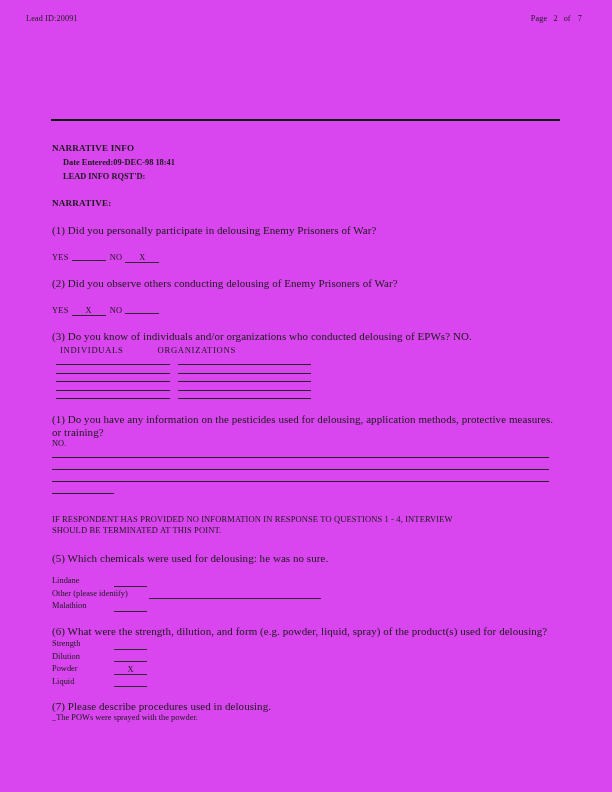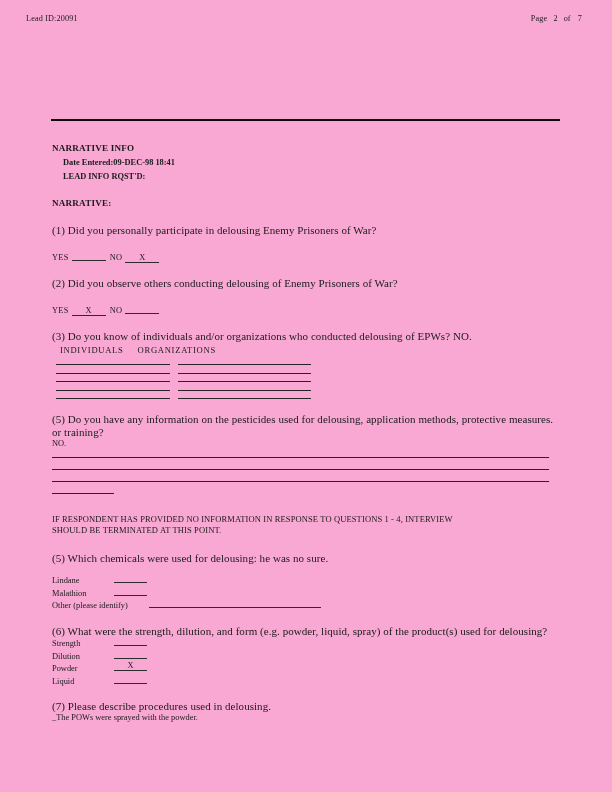--- a/index.html
+++ b/index.html
@@ -12,21 +12,21 @@
     height: 792px;
     position: relative;
     font-family: "Liberation Serif", "DejaVu Serif", serif;
     color: #1a1a1a;
     overflow: hidden;
     -webkit-font-smoothing: antialiased;
   }
   .page {
     position: absolute;
     inset: 0;
-    background: #f9a8d4;
+    background: #d946ef;
   }
 
   
   .runhead {
     position: absolute;
     top: 14px;
     left: 0;
     right: 0;
     height: 16px;
     font-size: 8.2px;
@@ -103,21 +103,21 @@
     line-height: 9px;
     font-size: 8.4px;
   }
 
   
   .colhead {
     padding-left: 8px;
     letter-spacing: 0.7px;
     font-size: 8.6px;
   }
-  .colhead .ch2 { margin-left: 14px; }
+  .colhead .ch2 { margin-left: 34px; }
   .rulegrid { margin-top: 9px; }
   .rulerow {
     display: flex;
     gap: 8px;
     margin-bottom: 7.5px;
   }
   .ruleline {
     height: 0;
     border-bottom: 1px solid #242424;
   }
@@ -137,21 +137,21 @@
   
   .caps {
     font-size: 8.5px;
     letter-spacing: 0.12px;
     line-height: 1.28;
   }
 
   
   .listrow {
     display: flex;
-    align-items: flex-start;
+    align-items: flex-end;
     font-size: 8.4px;
     line-height: 1.5;
   }
   .listrow .nm { width: 62px; }
   .listrow .nm.wide { width: 92px; }
   .ul-short {
     display: inline-block;
     width: 33px;
     border-bottom: 1px solid #2b2b2b;
     height: 8px;
@@ -234,21 +234,21 @@
         <div class="ruleline c2"></div>
       </div>
       <div class="rulerow">
         <div class="ruleline c1"></div>
         <div class="ruleline c2"></div>
       </div>
     </div>
 
     <div class="gap-6"></div>
 
-    <div class="q qtext">(5)  Do you have any information on the pesticides used for delousing, application methods, protective measures.</div>
+    <div class="q qtext">(1)  Do you have any information on the pesticides used for delousing, application methods, protective measures.</div>
     <div class="q qtext">or training?</div>
     <div class="ans">NO.</div>
 
     <div class="wide-rules">
       <div class="wl full"></div>
       <div class="wl full"></div>
       <div class="wl full"></div>
       <div class="wl short"></div>
     </div>
 
@@ -259,27 +259,27 @@
 
     <div class="gap-16"></div>
 
     <div class="q qtext">(5)  Which chemicals were used for delousing:  he was no sure.</div>
     <div class="gap-10"></div>
     <div class="listrow">
       <span class="nm">Lindane</span>
       <span class="ul-short"></span>
     </div>
     <div class="listrow">
+      <span class="nm wide">Other (please identify)</span>
+      <span class="ul-long"></span>
+    </div>
+    <div class="listrow">
       <span class="nm">Malathion</span>
       <span class="ul-short"></span>
     </div>
-    <div class="listrow">
-      <span class="nm wide">Other (please identify)</span>
-      <span class="ul-long"></span>
-    </div>
 
     <div class="gap-12"></div>
 
     <div class="q qtext">(6)  What were the strength, dilution, and form (e.g. powder, liquid, spray) of the product(s) used for delousing?</div>
     <div class="listrow">
       <span class="nm">Strength</span>
       <span class="ul-short marked"></span>
     </div>
     <div class="listrow">
       <span class="nm">Dilution</span>

